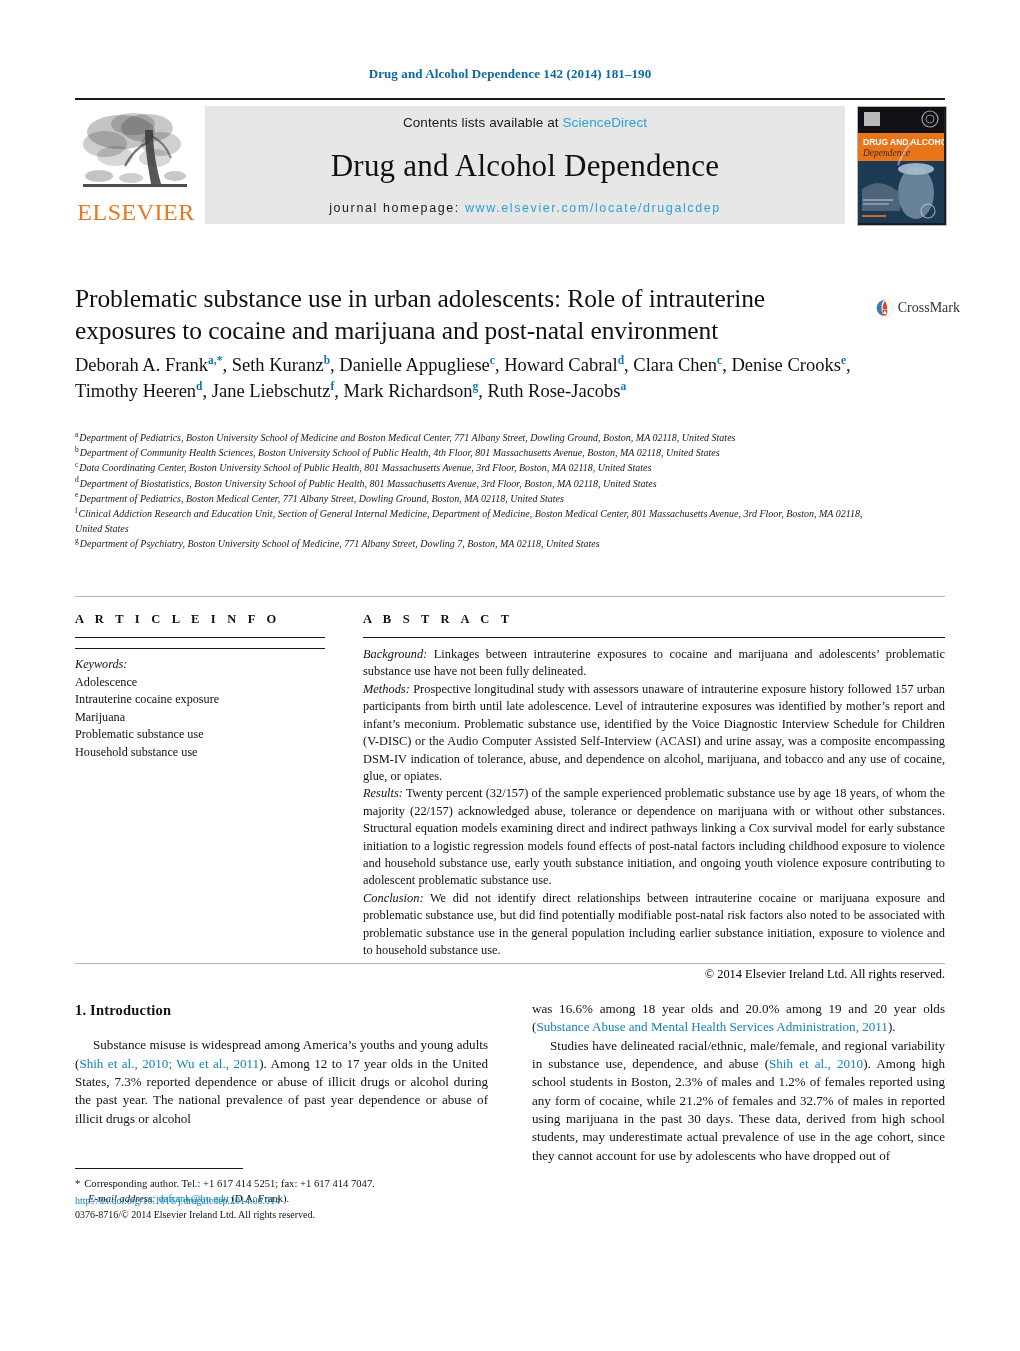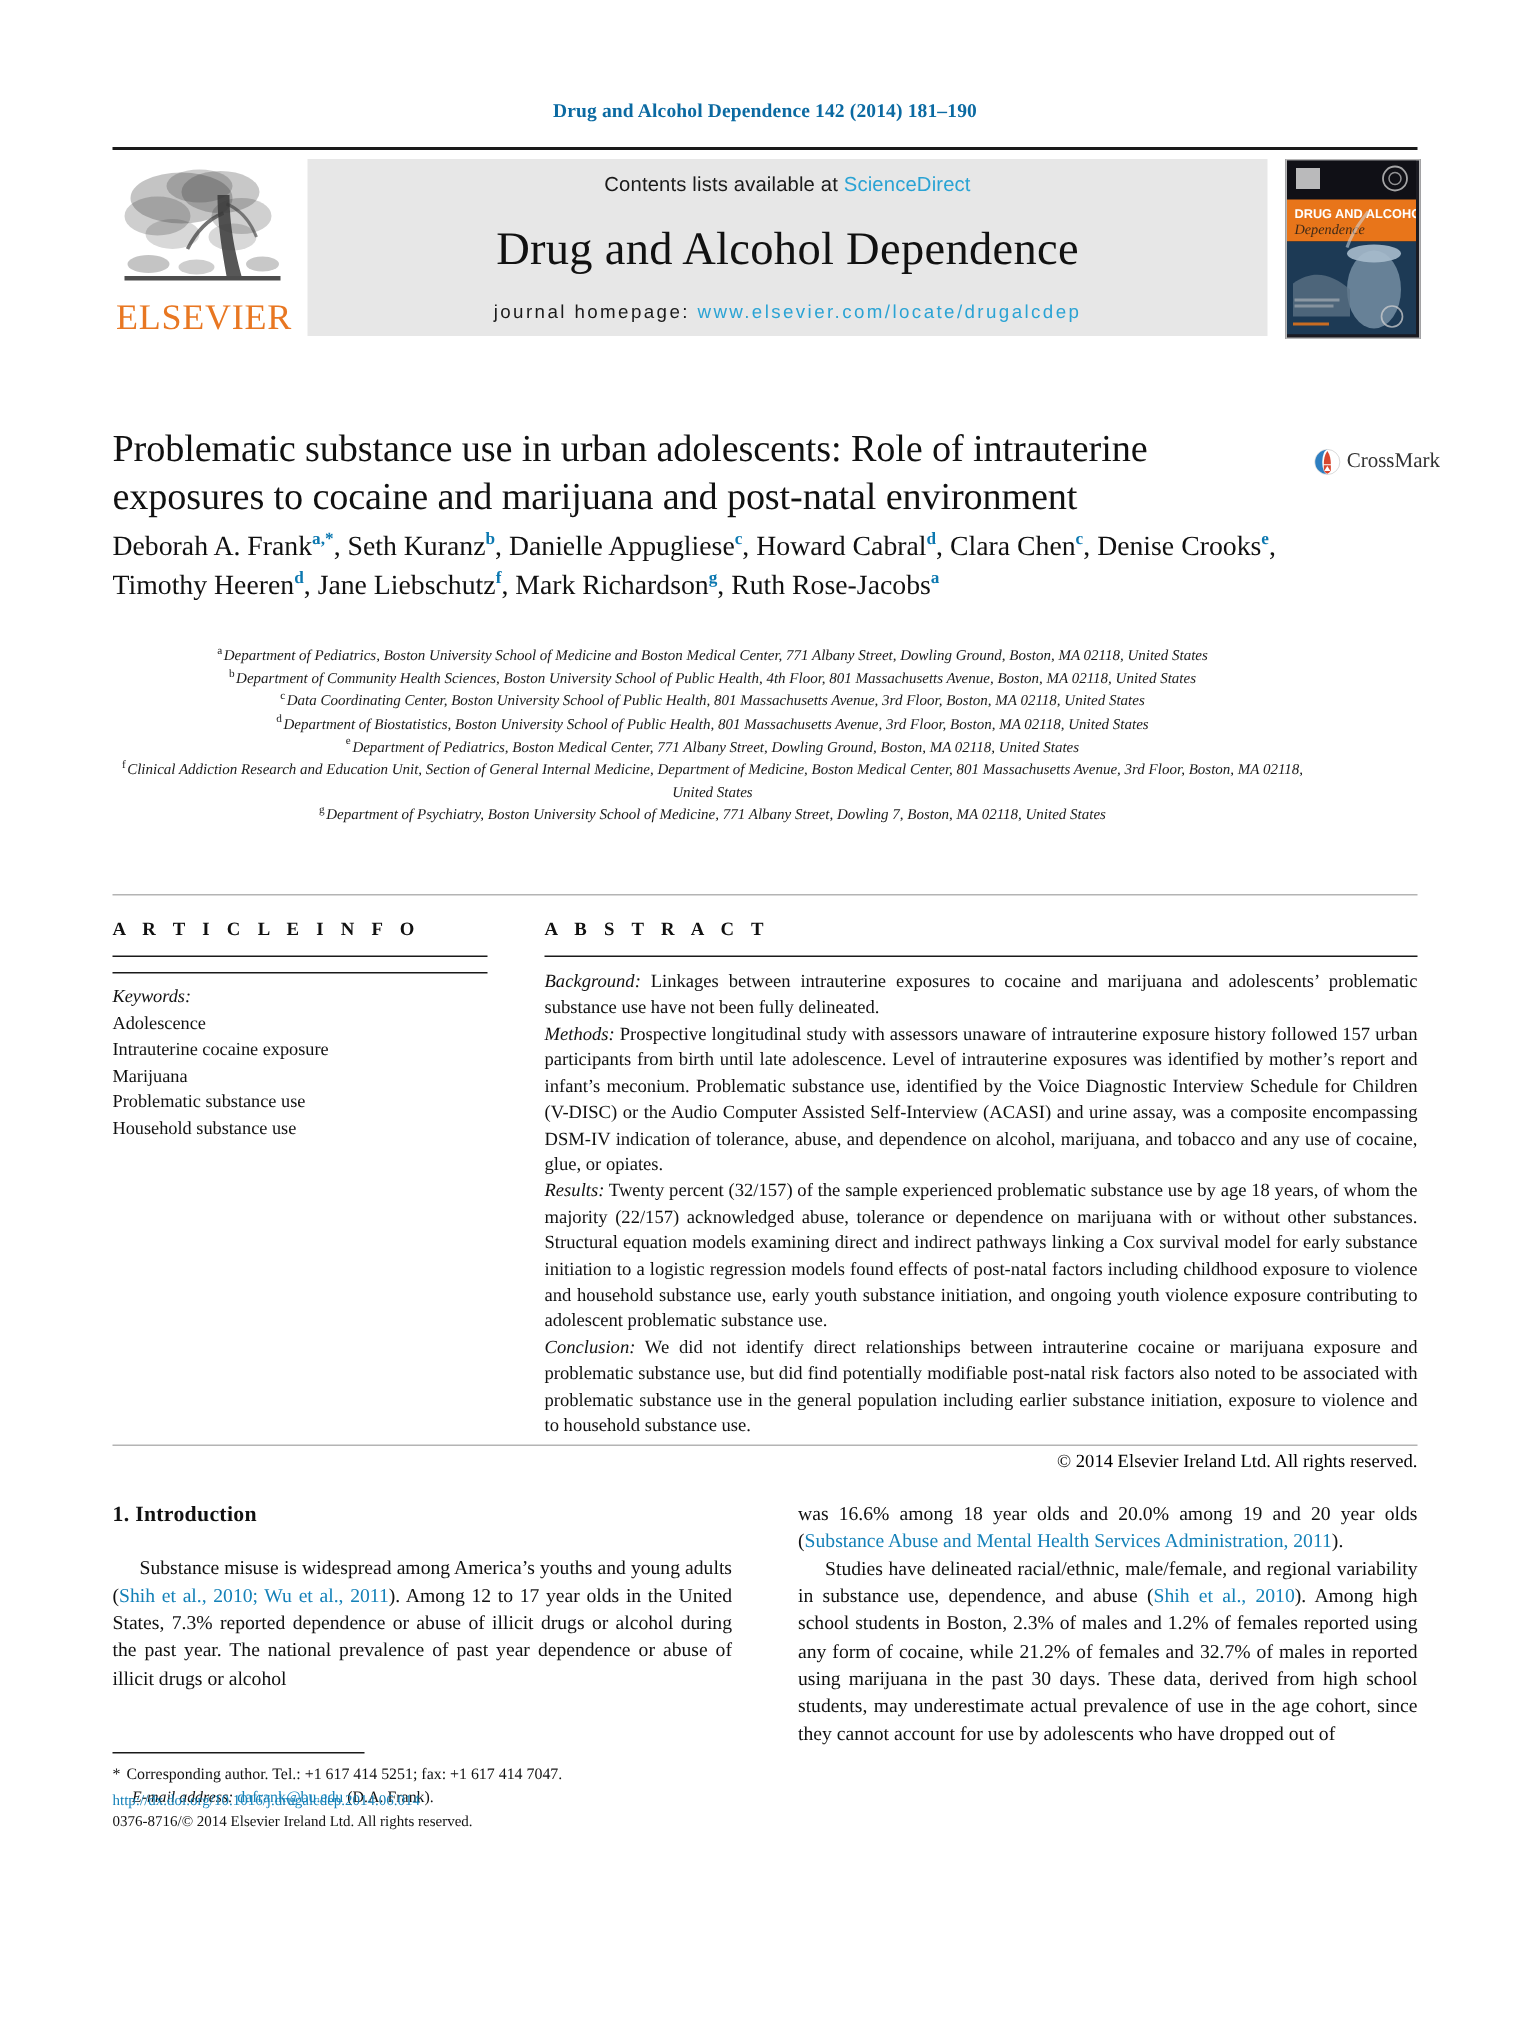--- a/index.html
+++ b/index.html
@@ -170,21 +170,21 @@
     position: absolute;
     top: 430px;
     left: 75px;
     width: 800px;
     font-family: "Liberation Serif", serif;
     font-style: italic;
     font-size: 10px;
     line-height: 1.52;
     color: #1a1a1a;
   }
-  .affil { margin: 0 0 0 0; text-align: center; }
+  .affil { margin: 0 0 0 0; }
   .affil sup {
     font-style: normal;
     font-size: 0.75em;
     vertical-align: super;
     line-height: 0;
     padding-right: 1px;
   }
 
   
   .info-rule-top {

